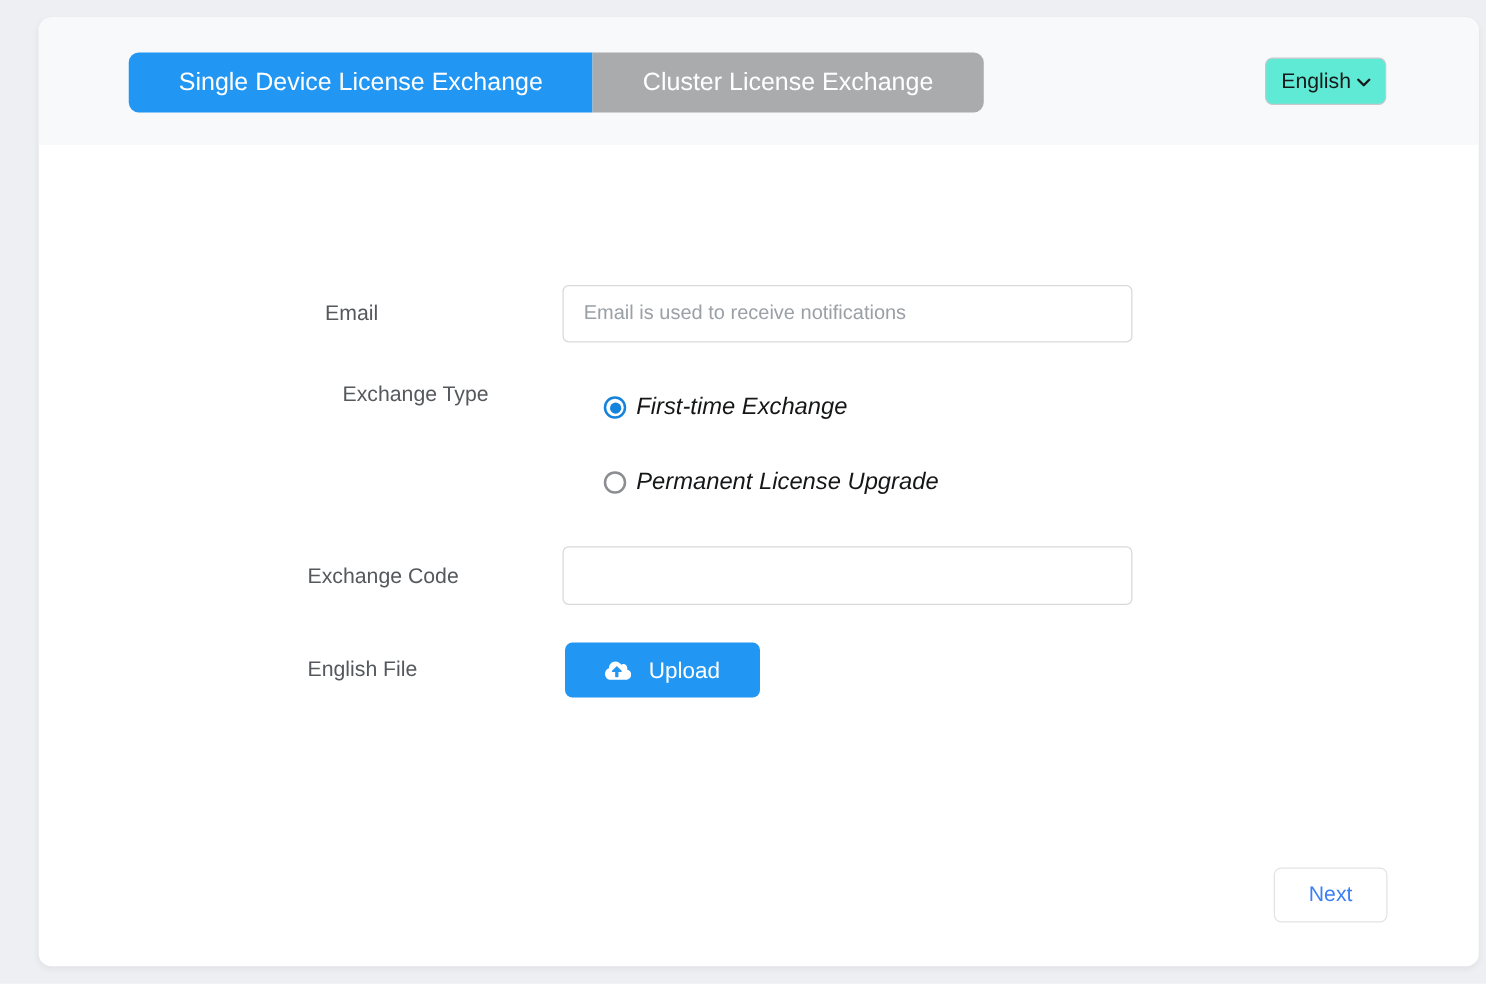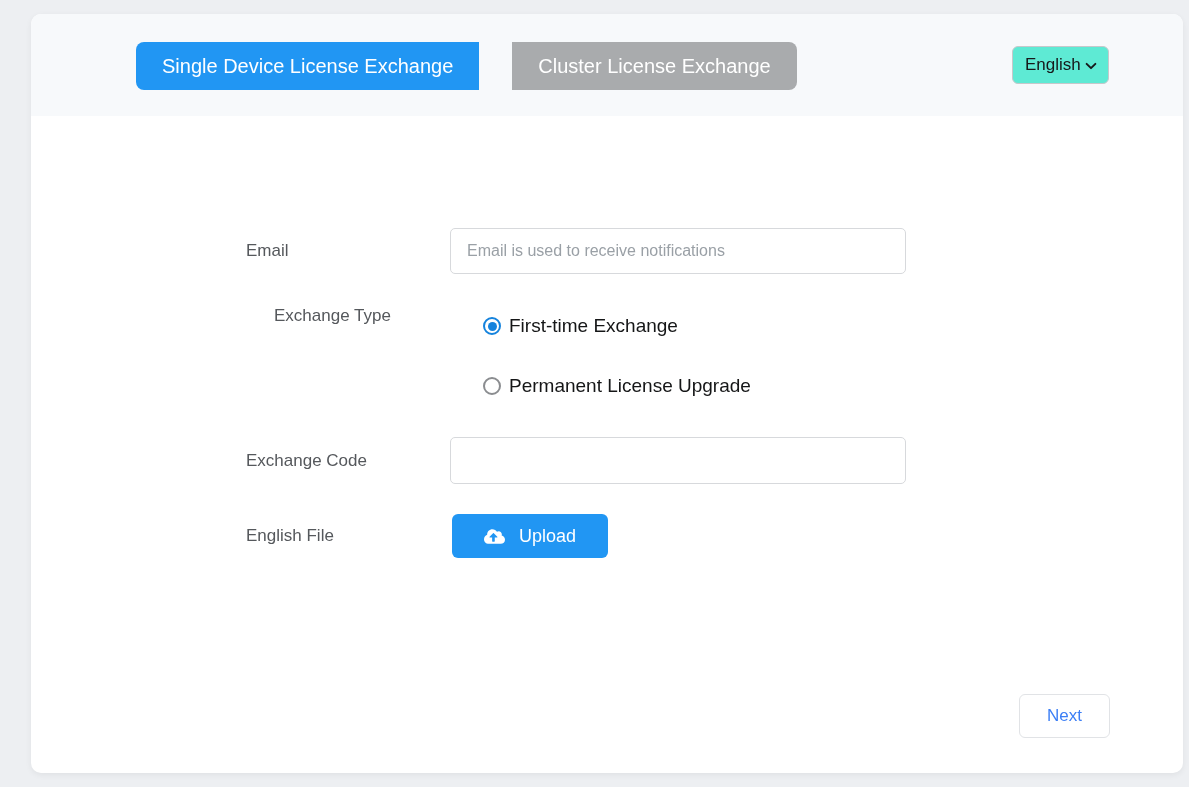--- a/index.html
+++ b/index.html
@@ -32,26 +32,25 @@
   .tabs {
     position: absolute;
     left: 72px; top: 28px;
     height: 48px;
     display: flex;
   }
   .tab {
     height: 48px;
     display: flex;
     align-items: center;
-    padding: 0 26px;
+    padding: 0 40px;
     font-size: 20px;
     cursor: pointer;
     white-space: nowrap;
     color: #ffffff;
-    margin-left: 33px;
   }
   .tab-active {
     background: #2196f3;
     border-radius: 8px 0 0 8px;
   }
   .tab-inactive {
     background: #a9abad;
     border-radius: 0 8px 8px 0;
   }
 
@@ -122,20 +121,21 @@
     width: 9px; height: 9px;
     margin: -4.5px 0 0 -4.5px;
     border-radius: 50%;
     background: #1583dd;
   }
   .radio-circle.unchecked { border: 2px solid #8b8d90; }
   .radio-label {
     font-size: 19px;
     color: #151617;
     white-space: nowrap;
+    font-style: italic;
   }
 
   .upload-btn {
     position: absolute;
     left: 421px;
     width: 156px; height: 44px;
     background: #2196f3;
     border: none;
     border-radius: 6px;
     color: #ffffff;
@@ -184,21 +184,21 @@
       <div class="lang-select">
         <span>English</span>
         <span class="chevron">
           <svg viewBox="0 0 16 16" fill="none" stroke="#17181a" stroke-width="2.2" stroke-linecap="round" stroke-linejoin="round">
             <polyline points="3,5.5 8,10.5 13,5.5"></polyline>
           </svg>
         </span>
       </div>
     </div>
 
-    <div class="form-label" style="top:214px;">Email</div>
+    <div class="form-label" style="top:214px;margin-left:14px;">Email</div>
     <input class="text-input" style="top: 214px;" type="text" placeholder="Email is used to receive notifications">
 
     <div class="form-label" style="top:289px;height:26px;margin-left:28px;">Exchange Type</div>
 
     <div class="radio-row" style="top:299px;">
       <span class="radio-circle checked"></span>
       <span class="radio-label">First-time Exchange</span>
     </div>
 
     <div class="radio-row" style="top:359px;">

